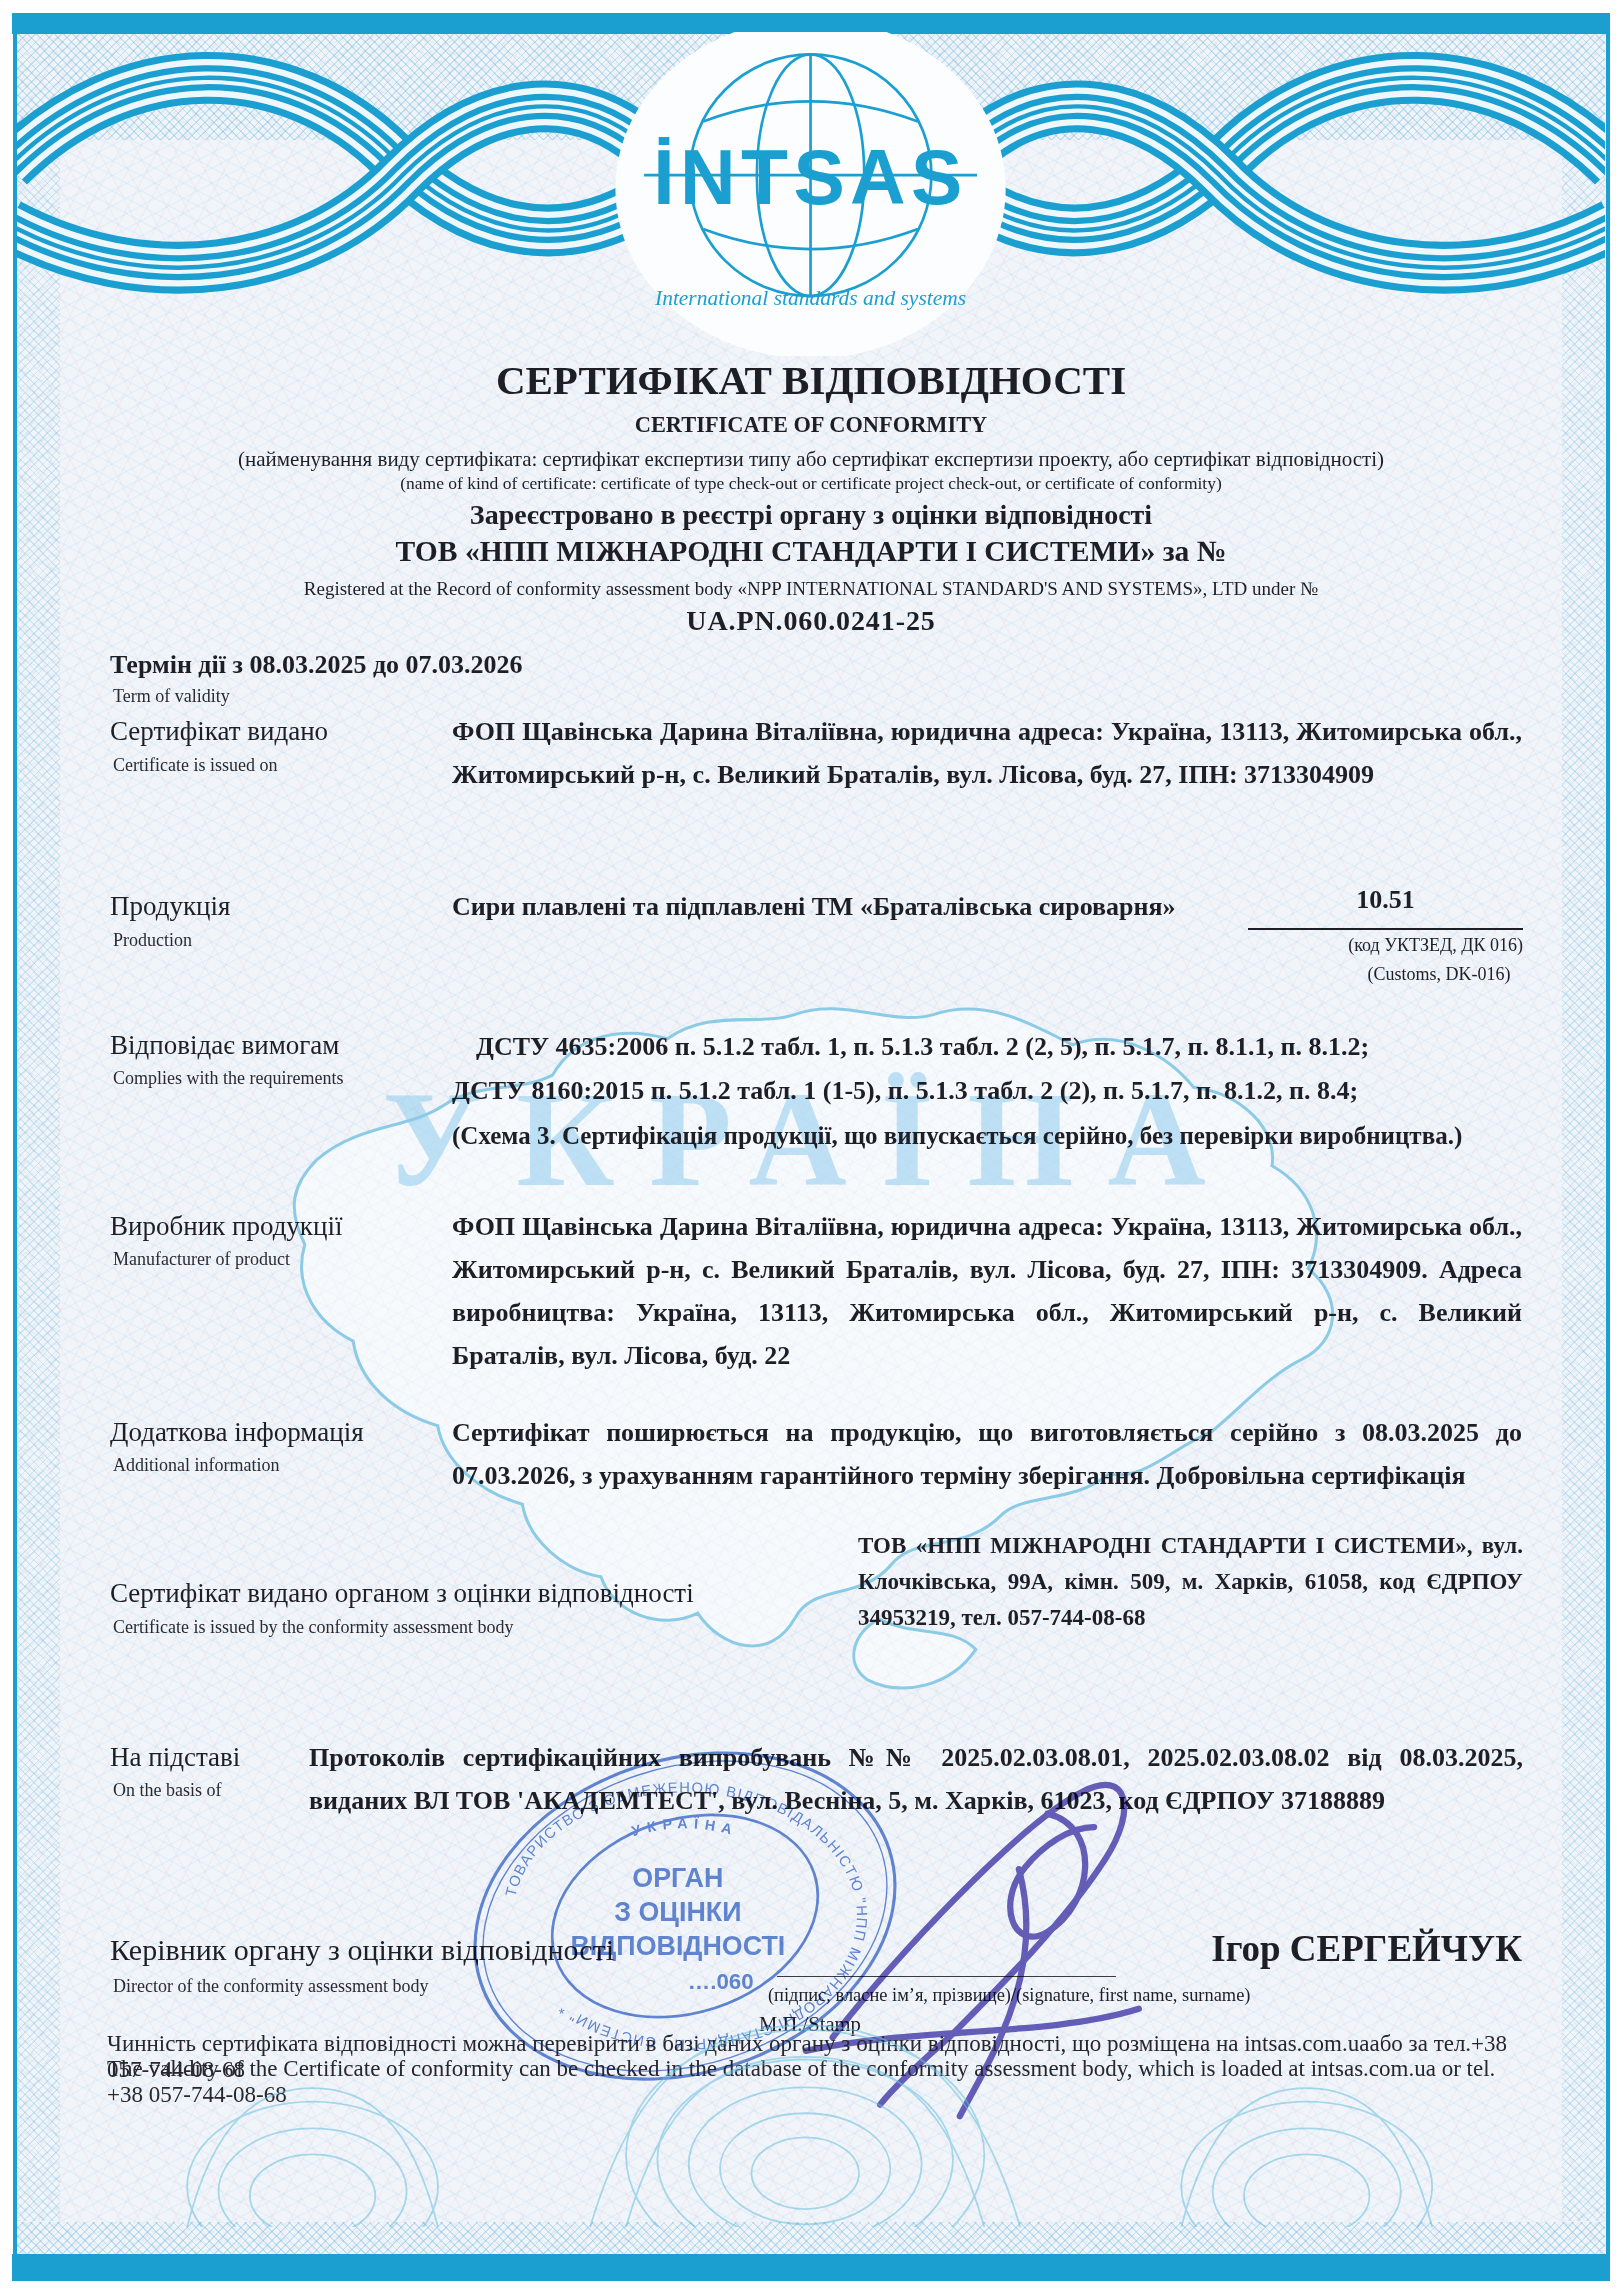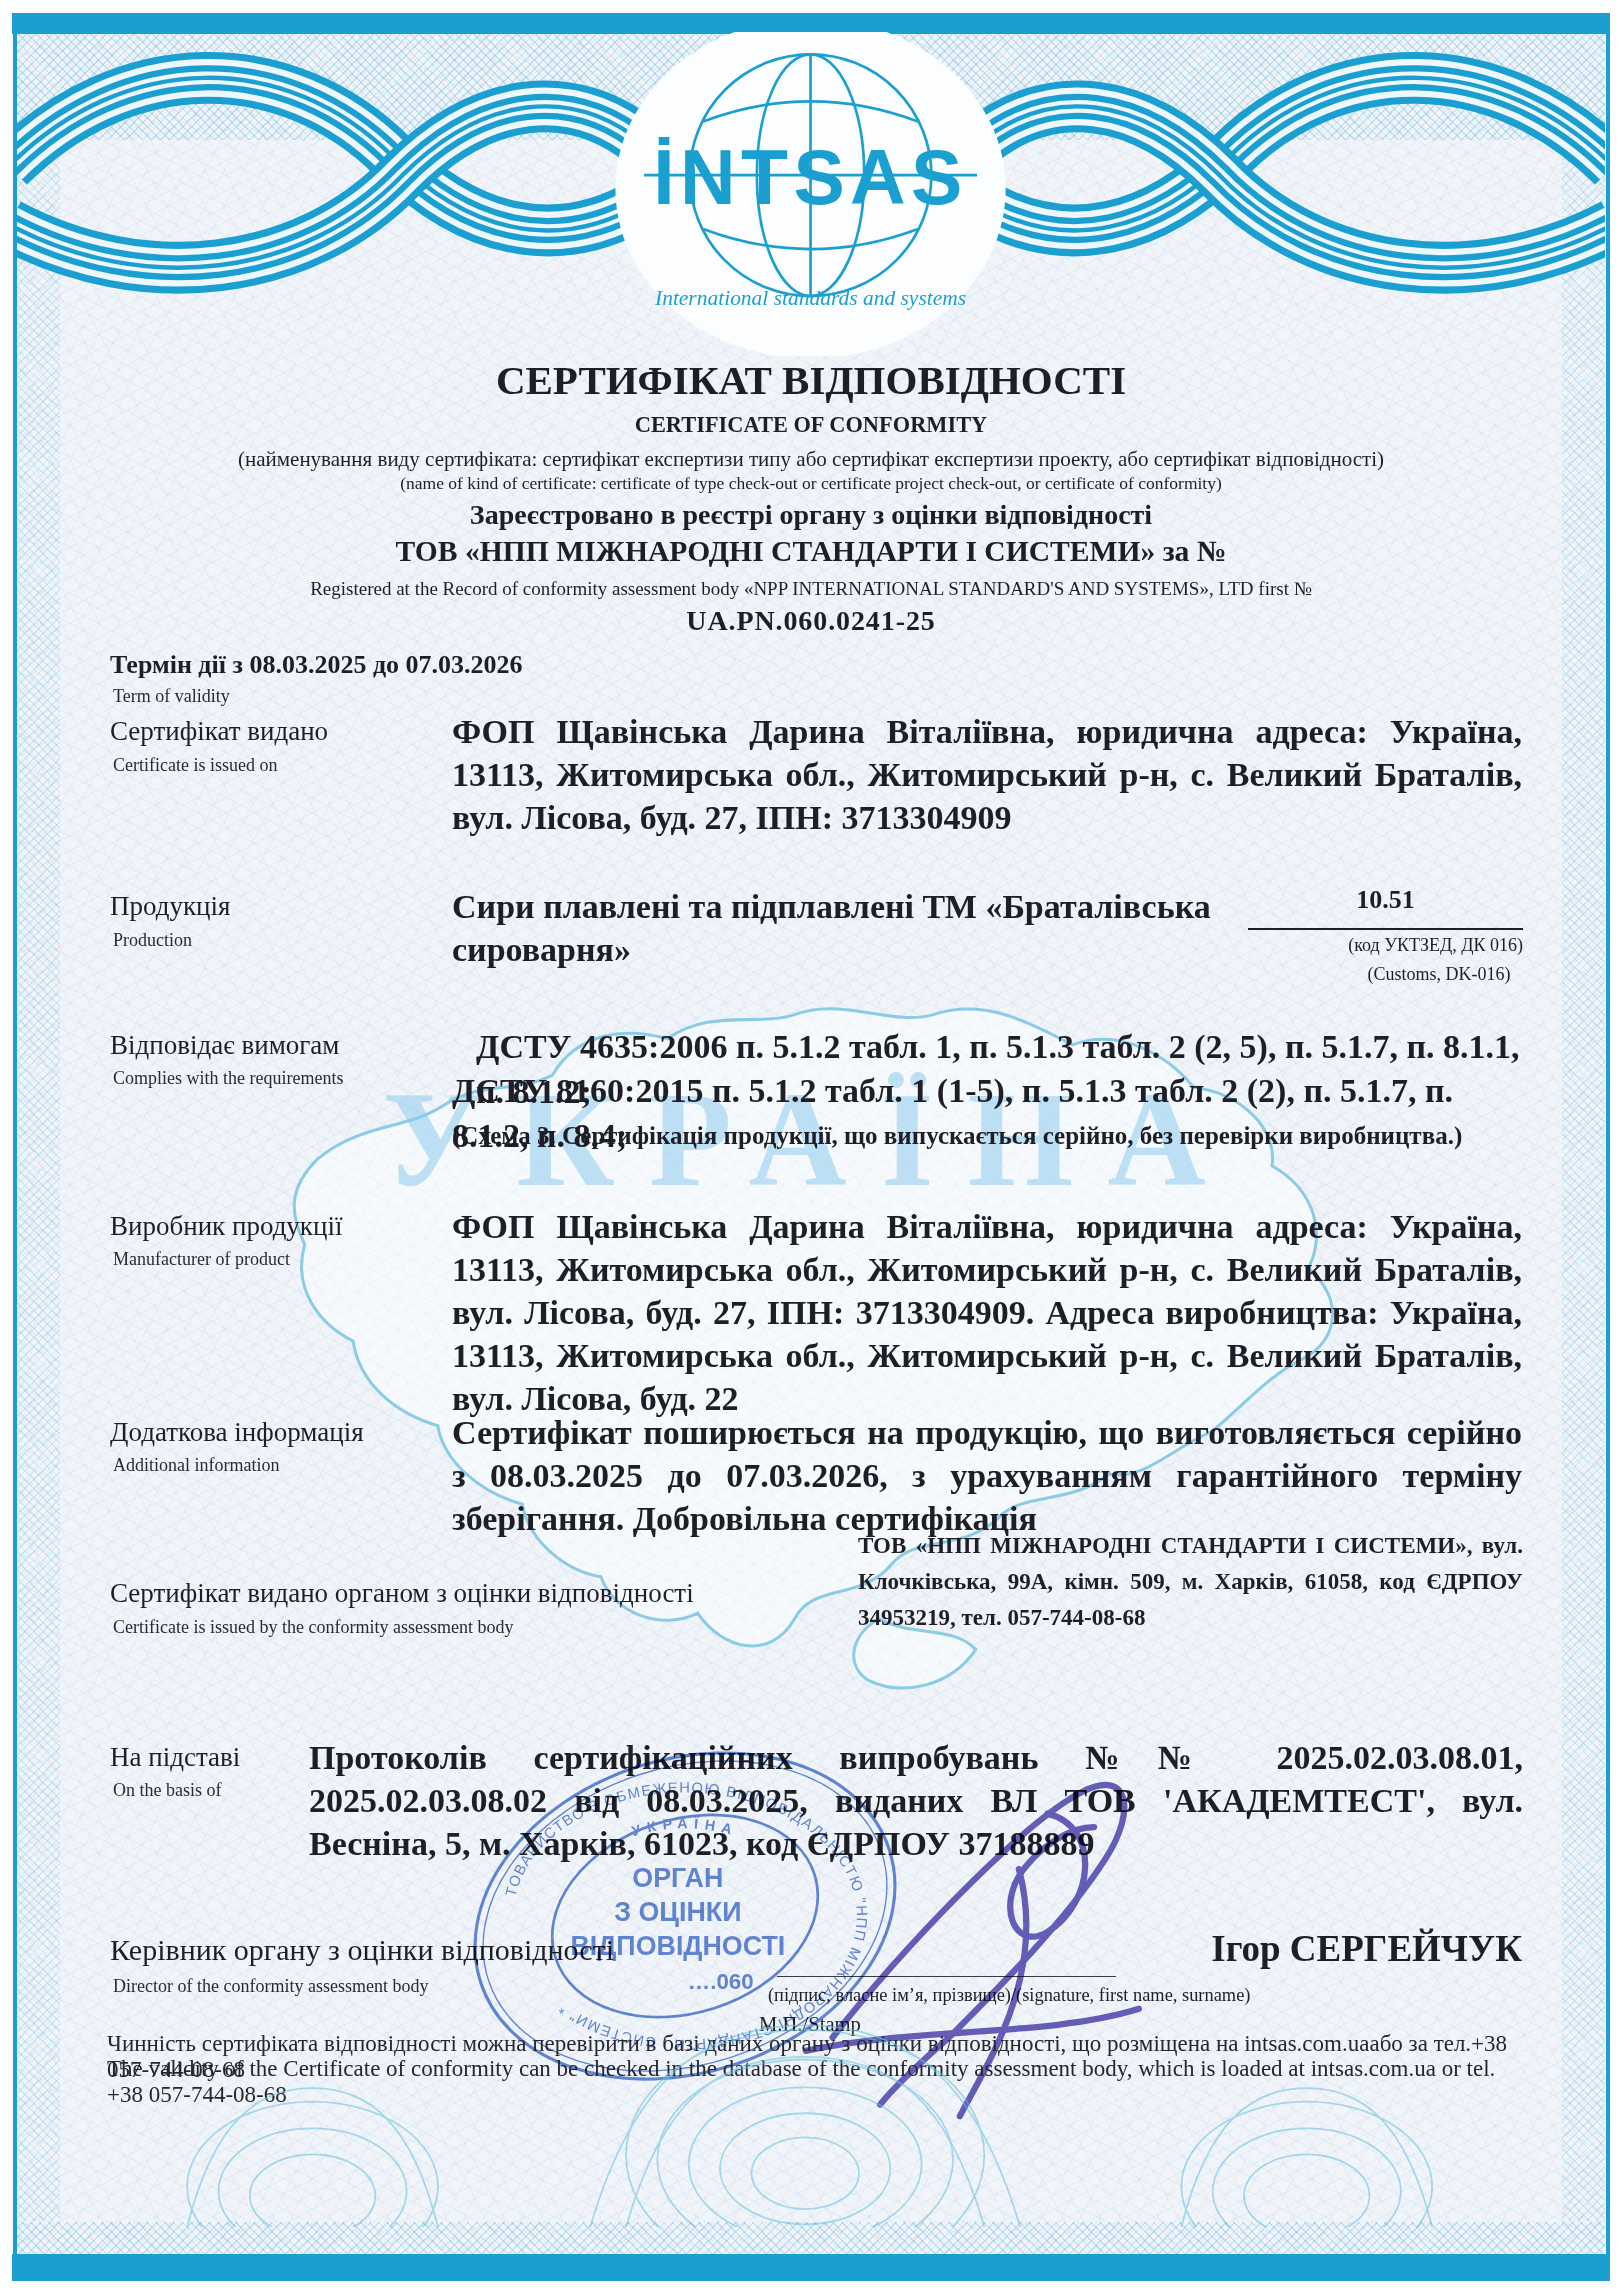--- a/index.html
+++ b/index.html
@@ -31,21 +31,21 @@
   .t-en{top:412px;font-size:22.4px;font-weight:bold;}
   .s-uk{top:447px;font-size:21px;}
   .s-en{top:473px;font-size:17.5px;}
   .reg-uk{top:499px;font-size:28px;font-weight:bold;}
   .reg-body{top:535px;font-size:29.6px;font-weight:bold;}
   .reg-en{top:578px;font-size:19px;}
   .cert-no{top:605px;font-size:28px;font-weight:bold;letter-spacing:0.9px;}
   
   .lbl{position:absolute;left:110px;font-size:27px;}
   .lbl-en{position:absolute;left:113px;font-size:18px;color:#2a2a33;}
-  .val{position:absolute;font-weight:bold;font-size:34px;line-height:43px;text-align:justify;}
+  .val{position:absolute;font-weight:bold;font-size:26px;line-height:43px;text-align:justify;}
   .val-left{text-align:left;}
   .code-block{position:absolute;left:1248px;width:275px;text-align:center;}
   .code-num{font-size:26px;font-weight:bold;}
   .code-rule{border-top:2.2px solid #1e1e26;margin-top:12.5px;}
   .code-note{font-size:18px;text-align:right;margin-top:5.4px;}
   .code-note2{font-size:18px;text-align:right;margin-top:8px;padding-right:12.5px;}
   
   .sig-line{position:absolute;left:777px;width:339px;top:1976px;border-top:1.8px solid #3a3a42;}
   .sig-caption{position:absolute;left:768px;top:1985px;width:716px;font-size:18.4px;}
   .mp-stamp{position:absolute;left:759px;top:2013px;font-size:20.6px;}
@@ -108,21 +108,21 @@
     <text x="886" y="192" text-anchor="middle" font-size="86" font-weight="bold" letter-spacing="6" fill="#1a9fd0">İNTSAS</text>
     <text class="serif" x="886" y="305" text-anchor="middle" font-size="24" font-style="italic" fill="#1a9fd0">International standards and systems</text>
   </svg>
 
   <div class="hline t-uk">СЕРТИФІКАТ ВІДПОВІДНОСТІ</div>
   <div class="hline t-en">CERTIFICATE OF CONFORMITY</div>
   <div class="hline s-uk">(найменування виду сертифіката: сертифікат експертизи типу або сертифікат експертизи проекту, або сертифікат відповідності)</div>
   <div class="hline s-en">(name of kind of certificate: certificate of type check-out or certificate project check-out, or certificate of conformity)</div>
   <div class="hline reg-uk">Зареєстровано в реєстрі органу з оцінки відповідності</div>
   <div class="hline reg-body">ТОВ «НПП МІЖНАРОДНІ СТАНДАРТИ І СИСТЕМИ» за №</div>
-  <div class="hline reg-en">Registered at the Record of conformity assessment body «NPP INTERNATIONAL STANDARD'S AND SYSTEMS», LTD first №</div>
+  <div class="hline reg-en">Registered at the Record of conformity assessment body «NPP INTERNATIONAL STANDARD'S AND SYSTEMS», LTD under №</div>
   <div class="hline cert-no">UA.PN.060.0241-25</div>
 
   <div class="lbl" style="top:650px;font-weight:bold;font-size:26px;">Термін дії з 08.03.2025 до 07.03.2026</div>
   <div class="lbl-en" style="top:686px;">Term of validity</div>
 
   <div class="lbl" style="top:716px;">Сертифікат видано</div>
   <div class="lbl-en" style="top:755px;">Certificate is issued on</div>
   <div class="val" style="left:452px;top:710px;width:1070px;">ФОП Щавінська Дарина Віталіївна, юридична адреса: Україна, 13113, Житомирська обл., Житомирський р-н, с. Великий Браталів, вул. Лісова, буд. 27, ІПН: 3713304909</div>
 
   <div class="lbl" style="top:891px;">Продукція</div>

